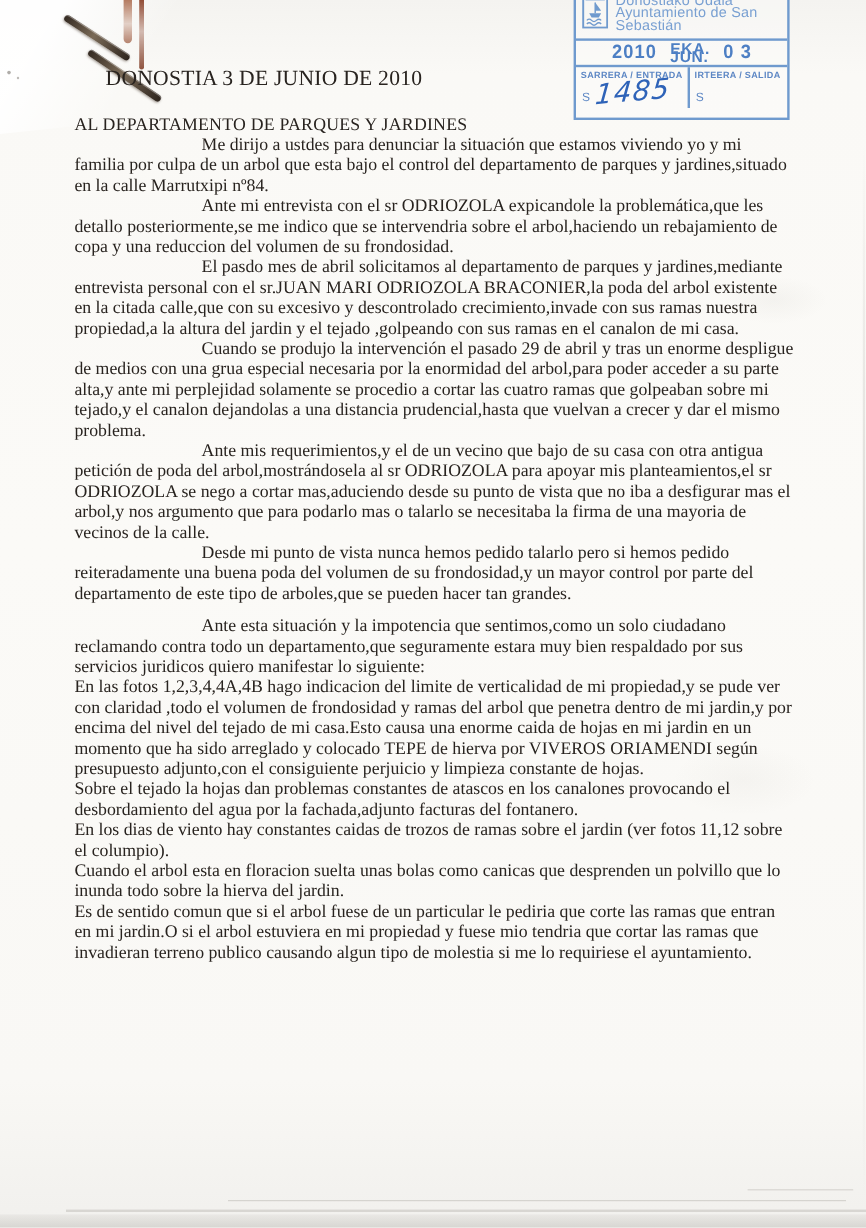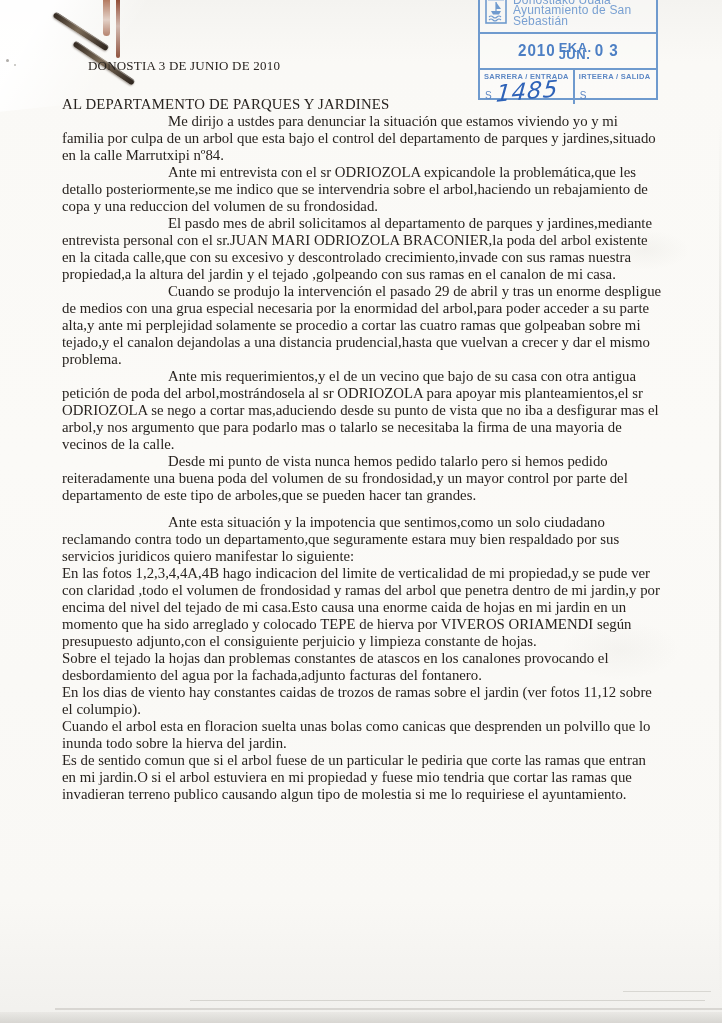--- a/index.html
+++ b/index.html
@@ -44,43 +44,43 @@
     font-family:"Liberation Sans", sans-serif;color:#5d89c6;
   }
   .stamp-header{
     display:flex;align-items:flex-end;gap:6px;
     height:44px;box-sizing:border-box;padding:2px 4px 4px 5px;
     border-bottom:2px solid #6f9ace;
   }
   .stamp-logo{width:22px;height:30px;overflow:hidden;flex:0 0 auto;}
   .stamp-org{font-size:12px;line-height:10.5px;letter-spacing:.2px;color:#79a0d2;padding-bottom:2px;}
   .stamp-date{
-    height:36px;box-sizing:border-box;border-bottom:2px solid #6f9ace;
-    display:flex;align-items:center;justify-content:center;gap:2px;
+    height:22px;box-sizing:border-box;border-bottom:2px solid #6f9ace;
+    display:flex;align-items:center;justify-content:center;gap:10px;
     color:#4d7fc4;font-weight:bold;
   }
   .date-big{font-size:16px;letter-spacing:1px;transform:scaleX(.95);}
   .date-month{display:flex;flex-direction:column;font-size:13px;line-height:7.5px;letter-spacing:.5px;}
   .stamp-row{display:flex;height:34px;}
   .stamp-cell{flex:1;box-sizing:border-box;padding:2px 4px;position:relative;}
   .stamp-cell.entrada{border-right:2px solid #6f9ace;}
   .cell-label{font-size:7.5px;font-weight:bold;letter-spacing:.3px;color:#5d87c4;white-space:nowrap;}
   .cell-s{font-size:10px;color:#5d87c4;position:absolute;left:5px;bottom:3px;}
   .handwritten{
     position:absolute;left:16px;bottom:0px;
     font-family:"DejaVu Sans", sans-serif;font-style:italic;
     font-size:23px;color:#2f63b8;transform:rotate(-5deg) skewX(-10deg);
     letter-spacing:1px;
   }
   
   .letter{
     position:absolute;left:62px;top:57px;width:600px;
     color:#28231f;font-size:14.8px;line-height:17px;
   }
-  .letter-date{margin:0 0 22px 26px;font-size:13px;letter-spacing:.2px;}
+  .letter-date{margin:0 0 22px 26px;font-size:18px;letter-spacing:.2px;}
   .recipient{margin:0;letter-spacing:.2px;}
   .para{margin:0;}
   .para.indent{text-indent:106px;}
   .para.gap-small{margin-top:10px;}
   .para.gap-large{margin-top:26px;}
   
   .scanline{position:absolute;background:#bdbbb6;}
   .line-a{left:190px;top:1000px;width:515px;height:1px;opacity:.55;}
   .line-b{left:55px;top:1008px;width:667px;height:2px;opacity:.5;}
   .line-c{left:623px;top:991px;width:88px;height:1px;opacity:.5;}

